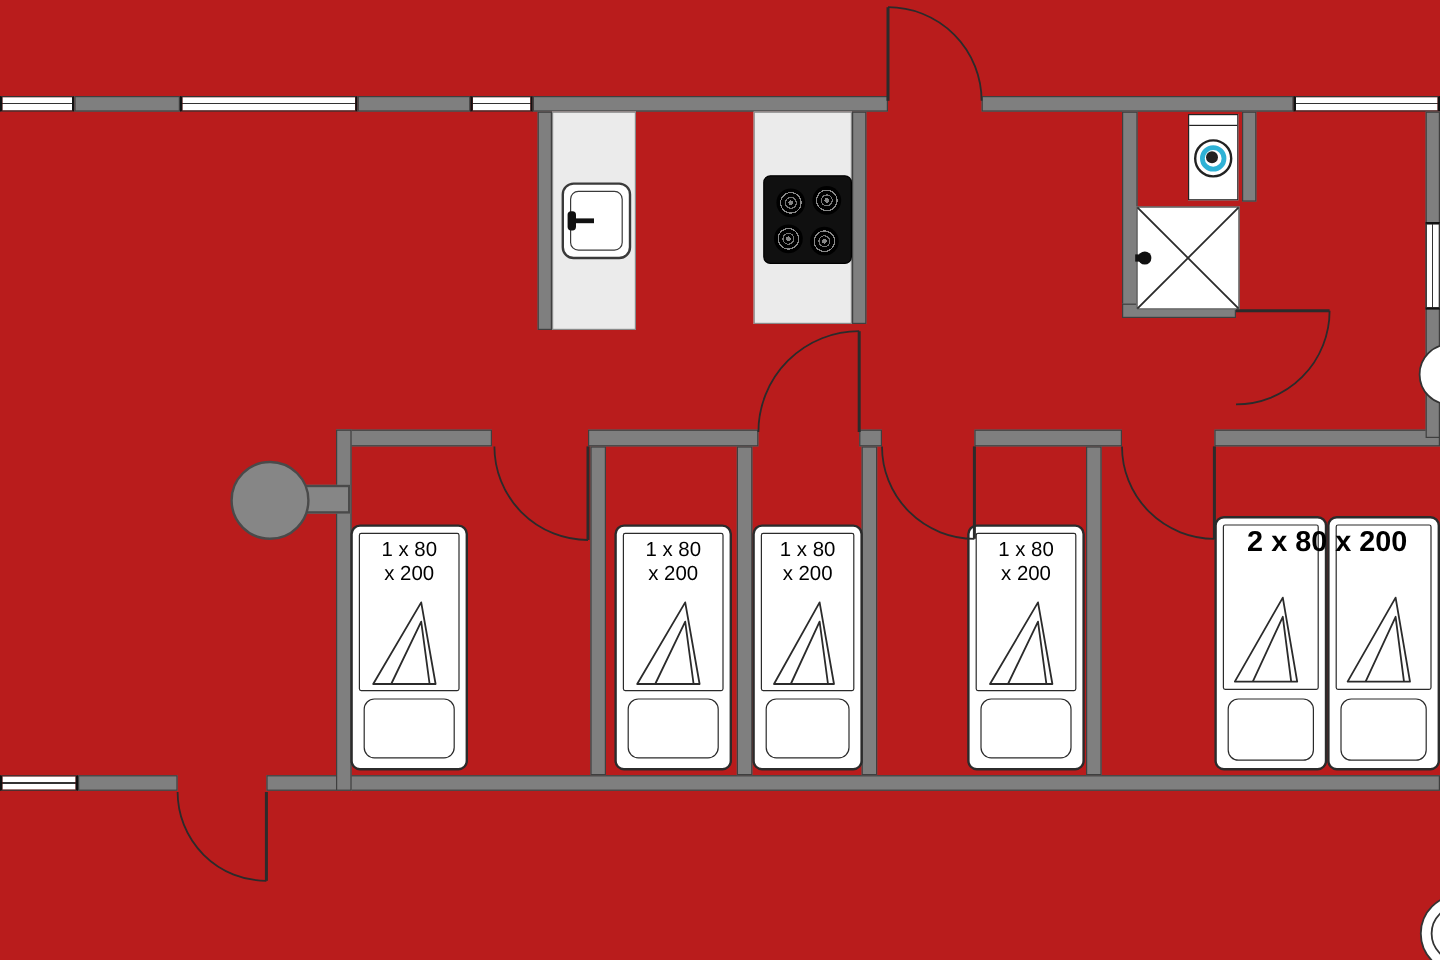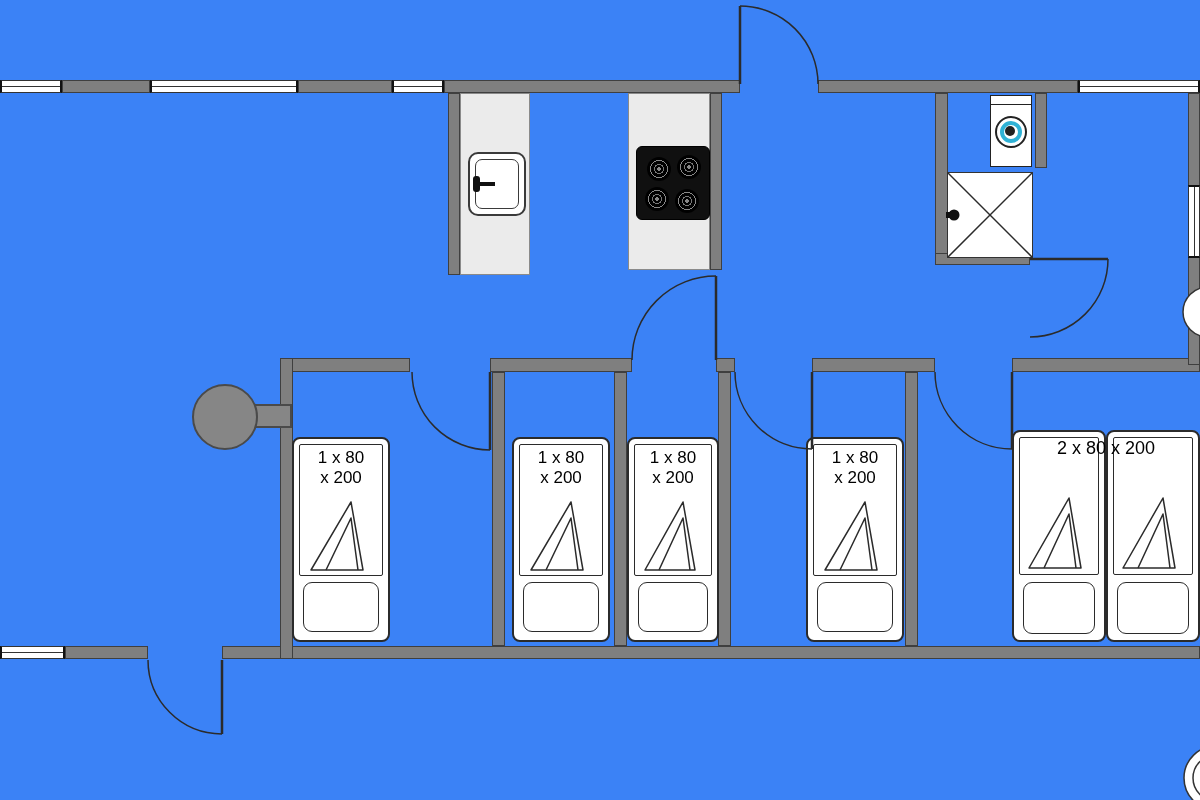--- a/index.html
+++ b/index.html
@@ -1,32 +1,32 @@
 <!DOCTYPE html>
 <html><head>
 <meta charset="utf-8">
 <style>
   html,body{margin:0;padding:0;background:#fff;}
-  .plan{position:relative;width:1200px;height:800px;background:#3b82f6;overflow:hidden;
+  .plan{position:relative;width:1200px;height:800px;background:#b91c1c;overflow:hidden;
         font-family:"Liberation Sans",sans-serif;color:#000;}
   .wall{position:absolute;background:#7f7f7f;border:1px solid #3f3f3f;box-sizing:border-box;}
   .win-h{position:absolute;background:linear-gradient(#fff 0 45%, #333 45% 55%, #fff 55% 100%);
          border:1px solid #333;border-left:2px solid #111;border-right:2px solid #111;box-sizing:border-box;}
   .win-v{position:absolute;background:linear-gradient(90deg,#fff 0 45%, #333 45% 55%, #fff 55% 100%);
          border:1px solid #333;border-top:2px solid #111;border-bottom:2px solid #111;box-sizing:border-box;}
   .counter{position:absolute;background:#ebebeb;border:1px solid #8a8a8a;box-sizing:border-box;}
   .bed{position:absolute;background:#fff;border:2px solid #2b2b2b;border-radius:8px;box-sizing:border-box;}
   .duvet{position:absolute;left:5px;right:5px;top:5px;height:132px;border:1.5px solid #2b2b2b;
          border-radius:2px;box-sizing:border-box;}
   .duvet-tall{height:138px;}
   .pillow{position:absolute;left:9px;right:9px;top:143px;height:50px;border:1.5px solid #2b2b2b;
           border-radius:9px;box-sizing:border-box;}
   .pillow-tall{top:150px;height:52px;}
   .bed-label{position:absolute;top:9px;left:0;width:100%;text-align:center;font-size:17px;line-height:20px;}
-  .dbl-label{position:absolute;left:1012px;top:438px;width:188px;text-align:center;font-size:18px;}
+  .dbl-label{position:absolute;left:1012px;top:438px;width:188px;text-align:center;font-size:24px;font-weight:bold;}
   .cooktop{position:absolute;left:636px;top:146px;width:72px;height:72px;background:#101010;
            border-radius:6px;border:1px solid #000;}
   .burner{position:absolute;width:24px;height:24px;border-radius:50%;
           background:radial-gradient(circle,#888 0 2px,#000 2px 4px,#777 4px 5px,#000 5px 8px,#888 8px 9px,#000 9px);}
   .sink{position:absolute;left:468px;top:152px;width:58px;height:64px;background:#fff;
         border:2px solid #3a3a3a;border-radius:10px;box-sizing:border-box;}
   .sink-basin{position:absolute;left:5px;top:5px;right:5px;bottom:5px;border:1.5px solid #3a3a3a;
               border-radius:7px;}
   .faucet-base{position:absolute;left:3px;top:22px;width:7px;height:16px;background:#111;border-radius:3px;}
   .faucet-spout{position:absolute;left:9px;top:28px;width:16px;height:4px;background:#111;}

